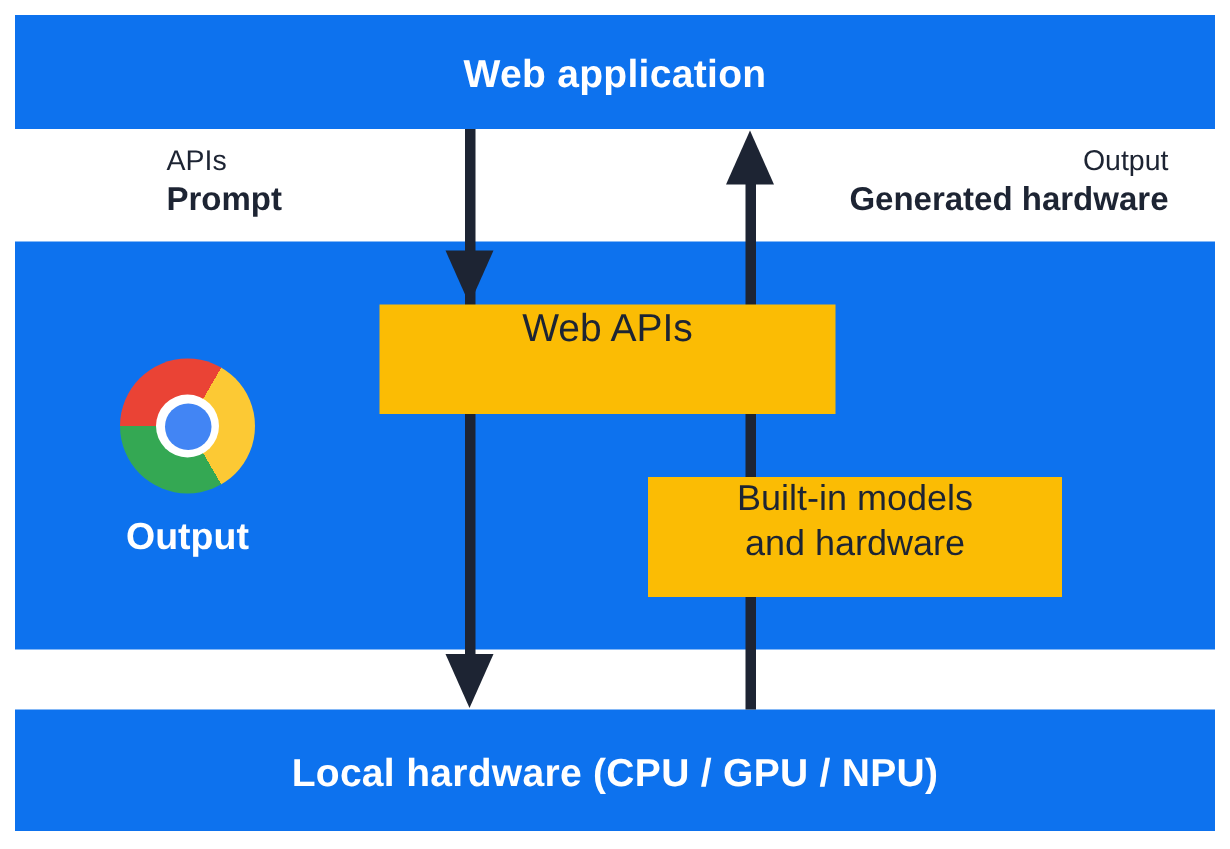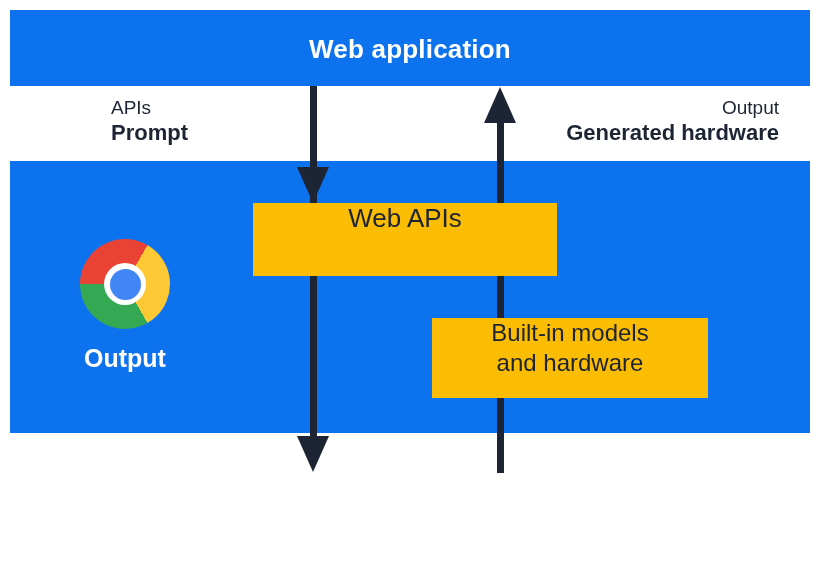--- a/index.html
+++ b/index.html
@@ -165,14 +165,17 @@
     <span>Built-in models</span>
     <span>and hardware</span>
   </div>
 
   <div class="chrome-icon">
     <div class="chrome-ring"></div>
     <div class="chrome-core"></div>
   </div>
   <div class="browser-label">Output</div>
 
+  <div class="band band-bottom">
+    <div class="band-title">Local hardware (CPU / GPU / NPU)</div>
+  </div>
 
 </div>
 
 </body></html>

